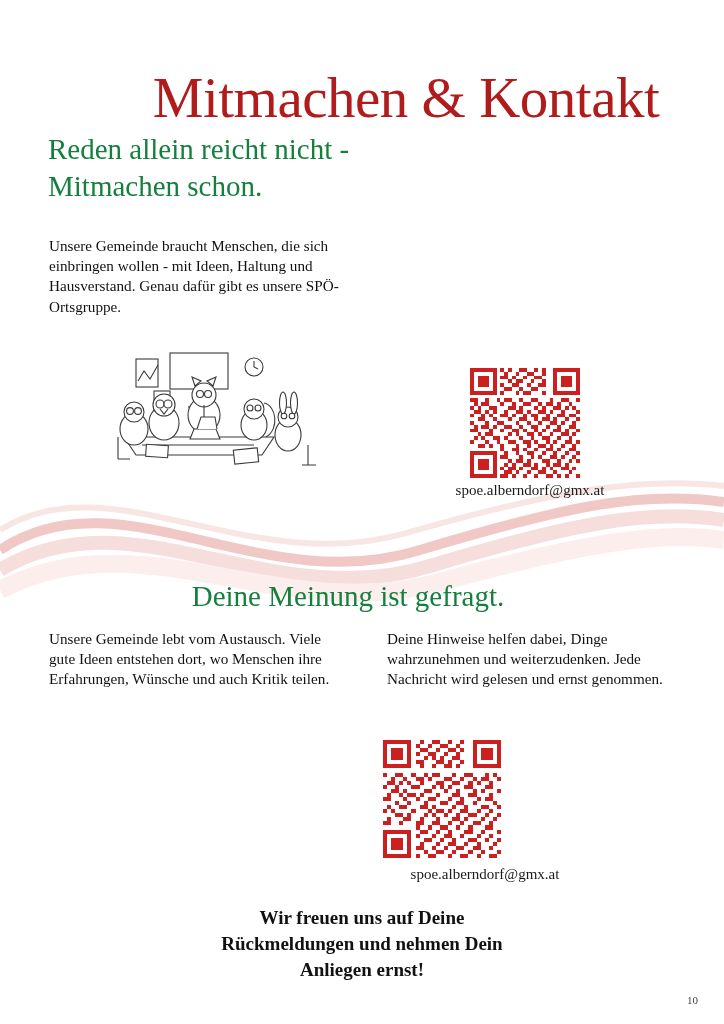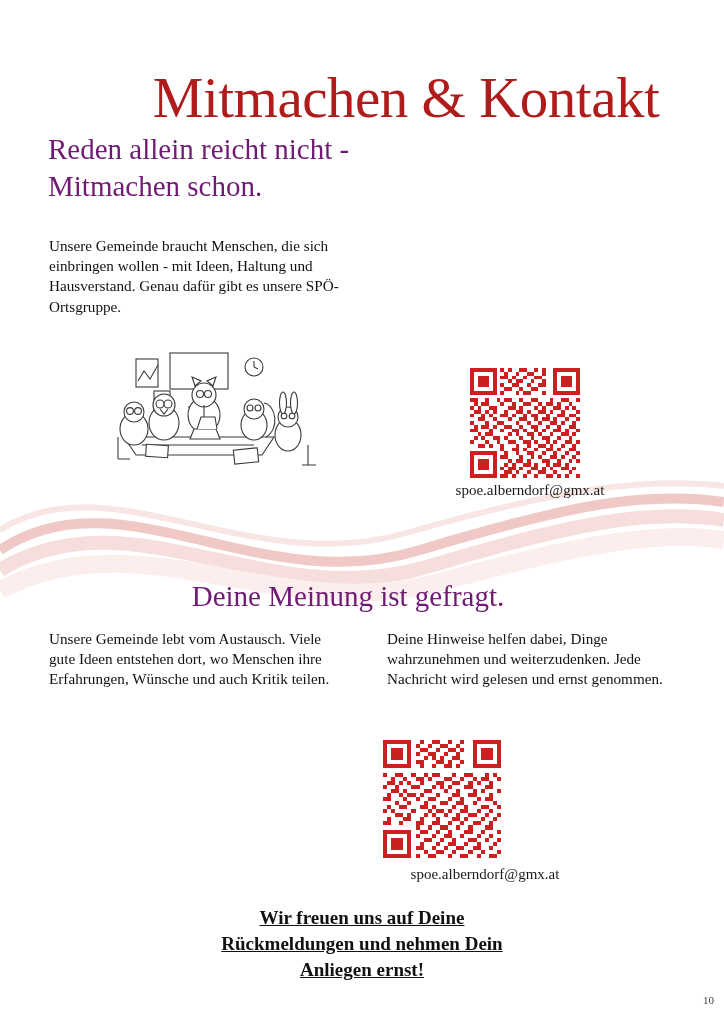--- a/index.html
+++ b/index.html
@@ -41,21 +41,21 @@
     text-align: center;
     color: #b01c1c;
     font-size: 57px;
     line-height: 1.05;
     font-weight: normal;
     letter-spacing: -0.5px;
     margin-left: 44px;
   }
 
   .section-head {
-    color: #701a75;
+    color: #15803d;
     font-size: 29px;
     line-height: 1.28;
     font-weight: normal;
   }
 
   .sub-title {
     position: absolute;
     top: 131px;
     left: 48px;
     width: 560px;
@@ -149,27 +149,26 @@
   .closing {
     position: absolute;
     top: 905px;
     left: 0;
     width: 724px;
     text-align: center;
     font-size: 19px;
     font-weight: bold;
     line-height: 1.38;
     color: #111;
-    text-decoration: underline;
   }
 
   .page-number {
     position: absolute;
     bottom: 18px;
-    right: 10px;
+    right: 26px;
     font-size: 11px;
     color: #444;
   }
 
   .qr {
     display: block;
   }
 </style>
 </head>
 <body>

